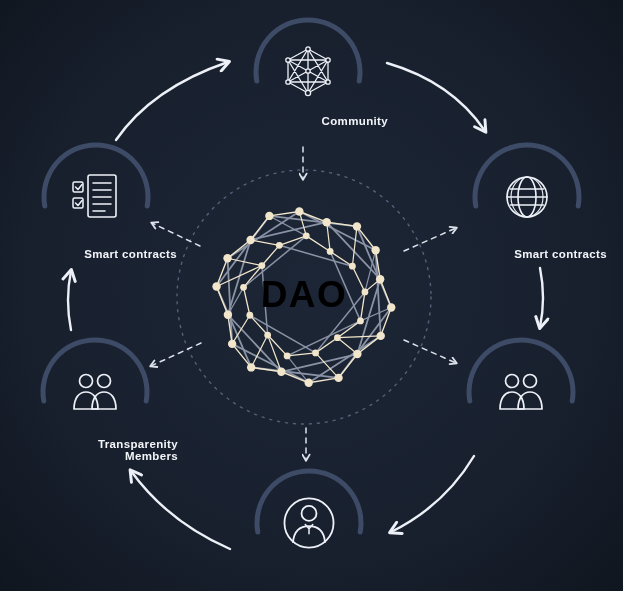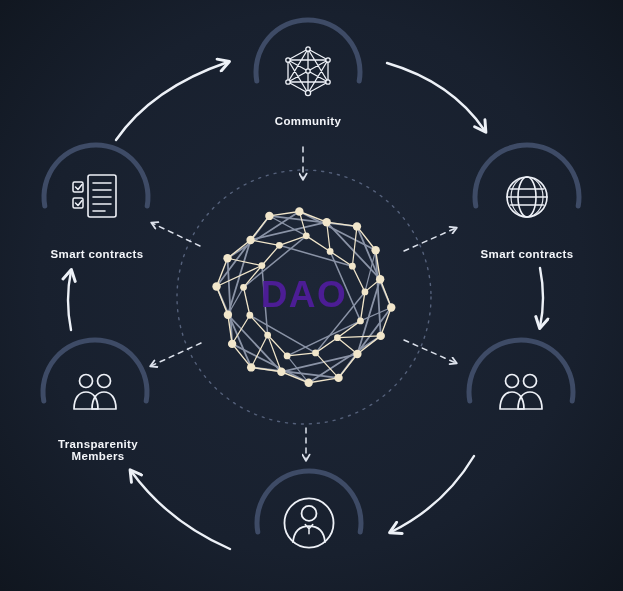--- a/index.html
+++ b/index.html
@@ -8,26 +8,26 @@
     background:radial-gradient(circle at 50% 48%, #1d2636 0%, #18202e 62%, #10161f 100%);
     font-family:"Liberation Sans", sans-serif;
   }
   .canvas{position:relative;width:623px;height:591px;}
   svg{display:block;}
   #diagram-svg{position:absolute;left:0;top:0;}
   .node-icon{position:absolute;transform:translate(-50%,-50%);}
   .node-icon svg{stroke:#eef1f7;fill:none;stroke-width:1.7;stroke-linecap:round;stroke-linejoin:round;}
   .node-label{
     position:absolute;transform:translate(-50%,-50%);
-    width:160px;text-align:center;white-space:pre-line;
+    width:160px;text-align:right;white-space:pre-line;
     font-weight:700;font-size:11.5px;letter-spacing:.35px;color:#f3f5f9;
   }
   .dao-label{
     position:absolute;left:304px;top:296px;transform:translate(-50%,-52%);
-    font-weight:800;font-size:37px;letter-spacing:1.5px;color:#4c1d95;text-align:right;
+    font-weight:800;font-size:37px;letter-spacing:1.5px;color:#000000;text-align:right;
   }
 </style>
 </head>
 <body>
 
 <div class="canvas">
 
   <svg id="diagram-svg" width="623" height="591" viewBox="0 0 623 591">
     <defs>
       <marker id="ah" viewBox="0 0 10 10" refX="7.5" refY="5" markerWidth="6.5" markerHeight="6.5" orient="auto-start-reverse">

